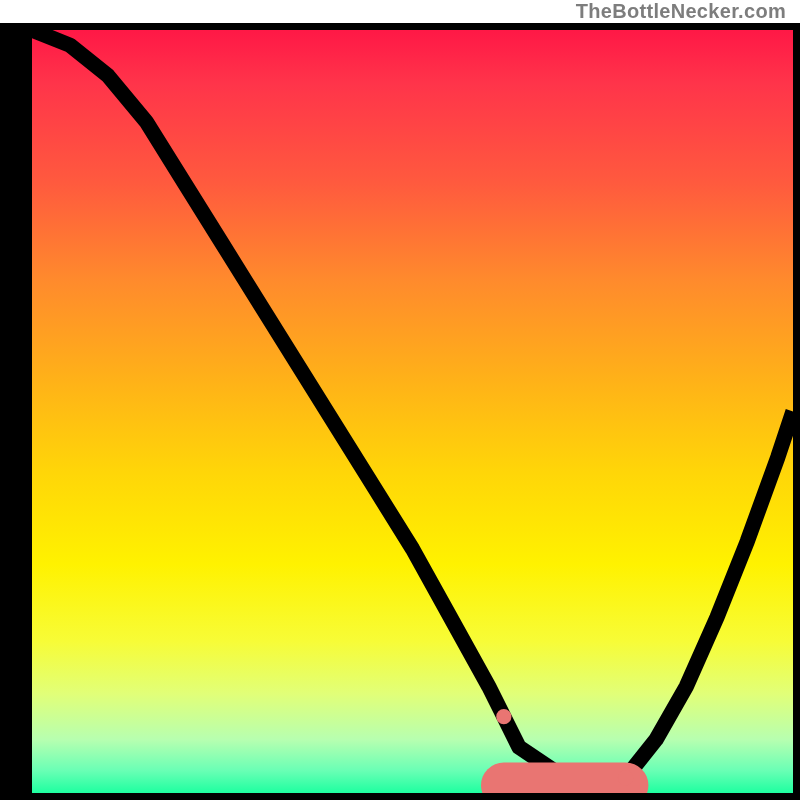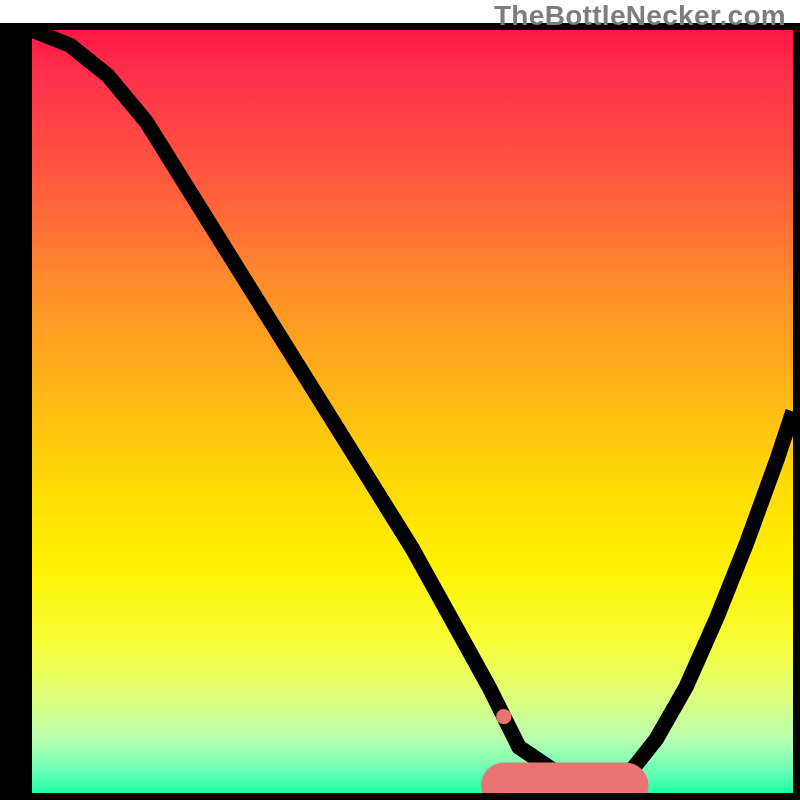--- a/index.html
+++ b/index.html
@@ -11,21 +11,21 @@
     height: 800px;
     overflow: hidden;
     position: relative;
   }
   .watermark {
     position: absolute;
     top: 0;
     right: 14px;
     color: #7d7d7d;
     font-weight: bold;
-    font-size: 28px;
+    font-size: 20px;
     letter-spacing: 0.3px;
     z-index: 5;
     text-align: center;
   }
   .chart-frame {
     position: absolute;
     top: 23px;
     bottom: 0;
     left: 0;
     right: 0;

